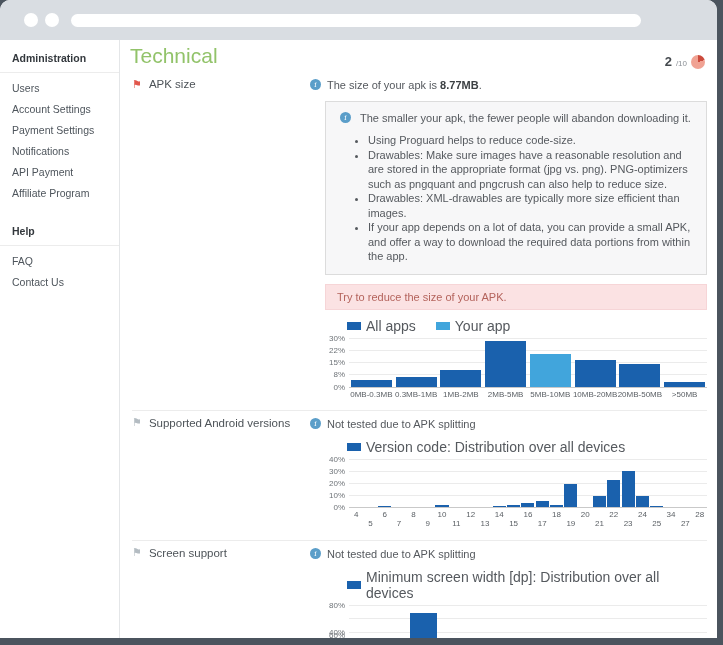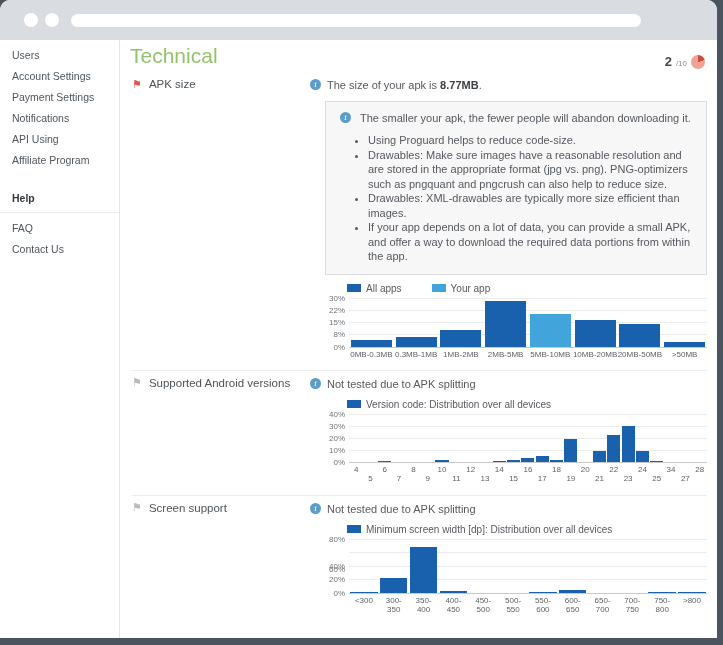--- a/index.html
+++ b/index.html
@@ -52,22 +52,22 @@
             padding:9px 12px 10px 12px; font-size:11px; color:#55595e; }
   .tip-intro { display:flex; gap:9px; line-height:14px; padding-left:2px; }
   .tipbox ul { margin:8px 0 0 30px; }
   .tipbox li { line-height:14.5px; }
 
   .alert { margin-top:9px; background:#fbe2e3; border:1px solid #f6d5d7; color:#b4635c;
            font-size:11px; padding:6px 11px; }
 
   
   .chart { margin-top:8px; }
-  .legend { display:flex; gap:30px; margin-left:22px; margin-bottom:4px;
-            font-size:10px; color:#55595e; align-items:center; }
+  .legend { display:flex; gap:20px; margin-left:22px; margin-bottom:4px;
+            font-size:14px; color:#55595e; align-items:center; }
   .litem { display:flex; align-items:center; gap:5px; }
   .sw { width:14px; height:8px; flex:none; }
   .plot { position:relative; margin-left:24px; }
   .grid { position:absolute; left:0; right:0; height:1px; background:#ebebeb; }
   .grid.base { background:#c9c9c9; }
   .ylab { position:absolute; left:-26px; width:22px; text-align:right;
           font-size:8px; color:#6e7378; }
   .bars { position:absolute; left:0; right:0; top:0; bottom:0;
           display:flex; align-items:flex-end; }
   .slot { flex:1; height:100%; display:flex; justify-content:center; align-items:flex-end; }
@@ -86,26 +86,27 @@
 <div class="window">
   <div class="chrome">
     <div class="dot dot1"></div>
     <div class="dot dot2"></div>
     <div class="addressbar"></div>
   </div>
 
   <div class="app">
     <div class="sidebar">
       <div class="side-sec1">
+        <div class="side-heading">Administration</div>
         <div class="side-items">
             <div class="side-item">Users</div>
             <div class="side-item">Account Settings</div>
             <div class="side-item">Payment Settings</div>
             <div class="side-item">Notifications</div>
-            <div class="side-item">API Using</div>
+            <div class="side-item">API Payment</div>
             <div class="side-item">Affiliate Program</div>
           </div>
       </div>
       <div class="side-sec2">
         <div class="side-heading">Help</div>
         <div class="side-items">
             <div class="side-item">FAQ</div>
             <div class="side-item">Contact Us</div>
           </div>
       </div>
@@ -137,20 +138,21 @@
               <span class="info-ic">i</span>
               <span>The smaller your apk, the fewer people will abandon downloading it.</span>
             </div>
             <ul>
                 <li>Using Proguard helps to reduce code-size.</li>
                 <li>Drawables: Make sure images have a reasonable resolution and are stored in the appropriate format (jpg vs. png). PNG-optimizers such as pngquant and pngcrush can also help to reduce size.</li>
                 <li>Drawables: XML-drawables are typically more size efficient than images.</li>
                 <li>If your app depends on a lot of data, you can provide a small APK, and offer a way to download the required data portions from within the app.</li>
               </ul>
           </div>
+          <div class="alert">Try to reduce the size of your APK.</div>
           <div class="chart" id="chart0">
               <div class="legend">
                 <div class="litem">
                   <div class="sw" style="background: rgb(26, 97, 173);"></div>
                   <div class="lbl">All apps</div>
                 </div>
                 <div class="litem">
                   <div class="sw" style="background: rgb(65, 165, 220);"></div>
                   <div class="lbl">Your app</div>
                 </div>

